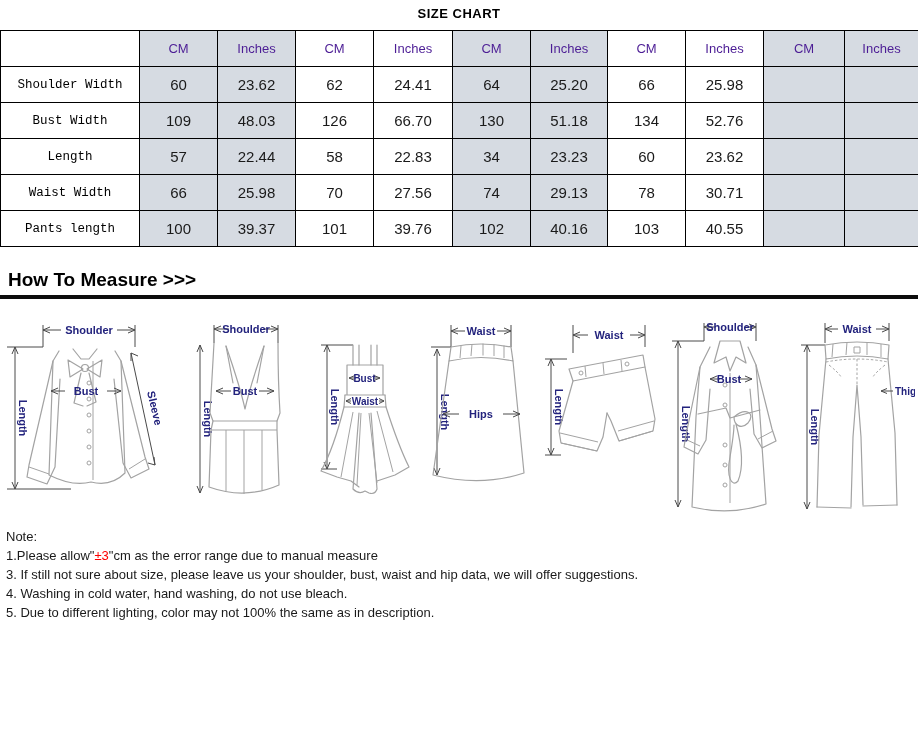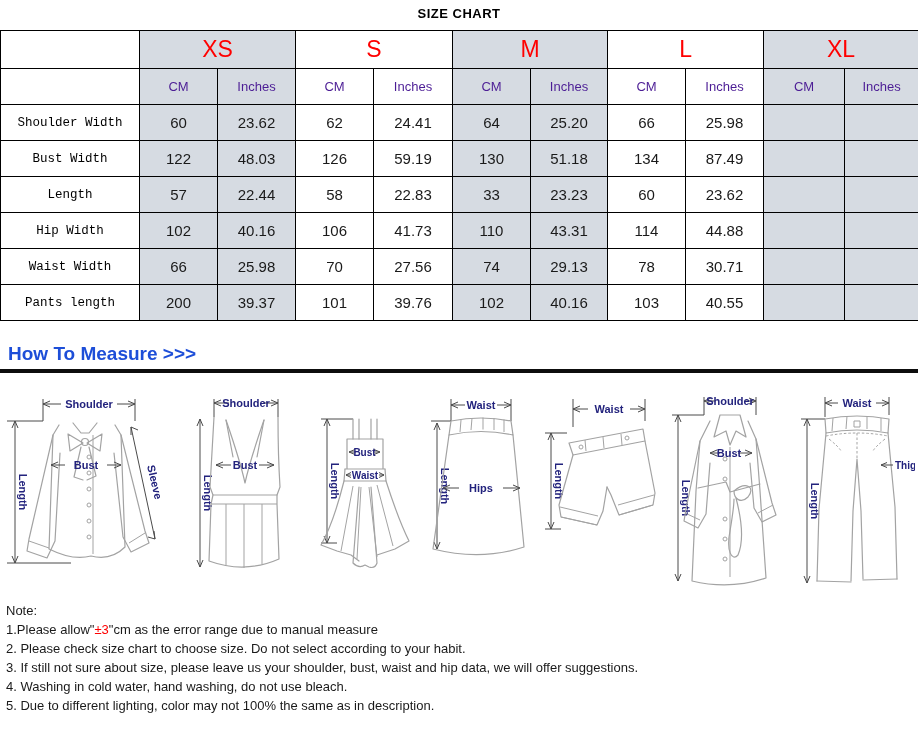--- a/index.html
+++ b/index.html
@@ -17,21 +17,21 @@
   .size-table tr.size-row   { height:38px; }
   .size-table tr.unit-row   { height:36px; }
   .size-table tr.data-row   { height:36px; }
   .size-h  { font-size:23px; color:#ff0000; font-weight:normal; }
   .unit-h  { font-size:13px; font-weight:bold; color:#4c1d95; }
   .row-label { font-size:12.5px; color:#000;font-family:Liberation Mono, monospace; }
   .val     { font-size:15px; color:#1a1a1a; }
   .shade   { background:#d6dbe2; }
 
   
-  .measure-heading { margin:22px 0 0 8px; font-size:19px; font-weight:bold; color:#1d4ed8; height:24px; }
+  .measure-heading { margin:22px 0 0 8px; font-size:19px; font-weight:bold; color:#000000; height:24px; }
   .divider { height:4px; background:#0d0d0d; width:918px; margin-top:2px; }
 
   
   .figures { display:flex; justify-content:space-between; align-items:flex-start;
              padding:0 3px; margin-top:18px; height:200px; }
   .figures svg { display:block; }
   .ol  { fill:none; stroke:#a3a3a3; stroke-width:1.2; stroke-linejoin:round; stroke-linecap:round; }
   .ol2 { fill:none; stroke:#a3a3a3; stroke-width:1; stroke-linejoin:round; }
   .dash{ fill:none; stroke:#a3a3a3; stroke-width:1; stroke-dasharray:2.5 2; }
   .dim { fill:none; stroke:#4a4a4a; stroke-width:1; }
@@ -56,28 +56,20 @@
     <col style="width:78px">
       <col style="width:79px">
     <col style="width:78px">
       <col style="width:77px">
     <col style="width:78px">
       <col style="width:78px">
     <col style="width:81px">
       <col style="width:74px">
   </colgroup>
   <thead>
-    <tr class="size-row" id="size-header-row">
-        <th class="corner"></th>
-        <th class="size-h shade" colspan="2">XS</th>
-        <th class="size-h" colspan="2">S</th>
-        <th class="size-h shade" colspan="2">M</th>
-        <th class="size-h" colspan="2">L</th>
-        <th class="size-h shade" colspan="2">XL</th>
-      </tr>
     <tr class="unit-row" id="unit-header-row">
         <th class="corner"></th>
         <th class="unit-h shade">CM</th>
         <th class="unit-h shade">Inches</th>
         <th class="unit-h">CM</th>
         <th class="unit-h">Inches</th>
         <th class="unit-h shade">CM</th>
         <th class="unit-h shade">Inches</th>
         <th class="unit-h">CM</th>
         <th class="unit-h">Inches</th>
@@ -94,73 +86,60 @@
         <td class="val">24.41</td>
         <td class="val shade">64</td>
         <td class="val shade">25.20</td>
         <td class="val">66</td>
         <td class="val">25.98</td>
         <td class="val shade"></td>
         <td class="val shade"></td>
       </tr>
       <tr class="data-row">
         <th class="row-label">Bust Width</th>
-        <td class="val shade">122</td>
+        <td class="val shade">109</td>
         <td class="val shade">48.03</td>
         <td class="val">126</td>
-        <td class="val">59.19</td>
+        <td class="val">66.70</td>
         <td class="val shade">130</td>
         <td class="val shade">51.18</td>
         <td class="val">134</td>
-        <td class="val">87.49</td>
+        <td class="val">52.76</td>
         <td class="val shade"></td>
         <td class="val shade"></td>
       </tr>
       <tr class="data-row">
         <th class="row-label">Length</th>
         <td class="val shade">57</td>
         <td class="val shade">22.44</td>
         <td class="val">58</td>
         <td class="val">22.83</td>
-        <td class="val shade">33</td>
+        <td class="val shade">34</td>
         <td class="val shade">23.23</td>
         <td class="val">60</td>
         <td class="val">23.62</td>
-        <td class="val shade"></td>
-        <td class="val shade"></td>
-      </tr>
-      <tr class="data-row">
-        <th class="row-label">Hip Width</th>
-        <td class="val shade">102</td>
-        <td class="val shade">40.16</td>
-        <td class="val">106</td>
-        <td class="val">41.73</td>
-        <td class="val shade">110</td>
-        <td class="val shade">43.31</td>
-        <td class="val">114</td>
-        <td class="val">44.88</td>
         <td class="val shade"></td>
         <td class="val shade"></td>
       </tr>
       <tr class="data-row">
         <th class="row-label">Waist Width</th>
         <td class="val shade">66</td>
         <td class="val shade">25.98</td>
         <td class="val">70</td>
         <td class="val">27.56</td>
         <td class="val shade">74</td>
         <td class="val shade">29.13</td>
         <td class="val">78</td>
         <td class="val">30.71</td>
         <td class="val shade"></td>
         <td class="val shade"></td>
       </tr>
       <tr class="data-row">
         <th class="row-label">Pants length</th>
-        <td class="val shade">200</td>
+        <td class="val shade">100</td>
         <td class="val shade">39.37</td>
         <td class="val">101</td>
         <td class="val">39.76</td>
         <td class="val shade">102</td>
         <td class="val shade">40.16</td>
         <td class="val">103</td>
         <td class="val">40.55</td>
         <td class="val shade"></td>
         <td class="val shade"></td>
       </tr>
@@ -306,17 +285,16 @@
     <path class="ol" d="M62,68 L58,120 L56,190 M62,68 L66,120 L68,188"></path>
     <path class="ol" d="M22,190 L56,191 M68,189 L102,188"></path>
     <path class="dim" d="M86,74 H98 M86,74 l6,-2.5 M86,74 l6,2.5"></path>
     <text class="lbls" x="100" y="78" text-anchor="start">Thigh</text>
   </svg>
 </div>
 
 <div class="notes">
   <div>Note:</div>
   <div><span>1.Please allow"</span><span class="red">±3</span><span>"cm as the error range due to manual measure</span></div>
-  <div>2. Please check size chart to choose size. Do not select according to your habit.</div>
   <div>3. If still not sure about size, please leave us your shoulder, bust, waist and hip data, we will offer suggestions.</div>
   <div>4. Washing in cold water, hand washing, do not use bleach.</div>
   <div>5. Due to different lighting, color may not 100% the same as in description.</div>
 </div>
 
 </body></html>

